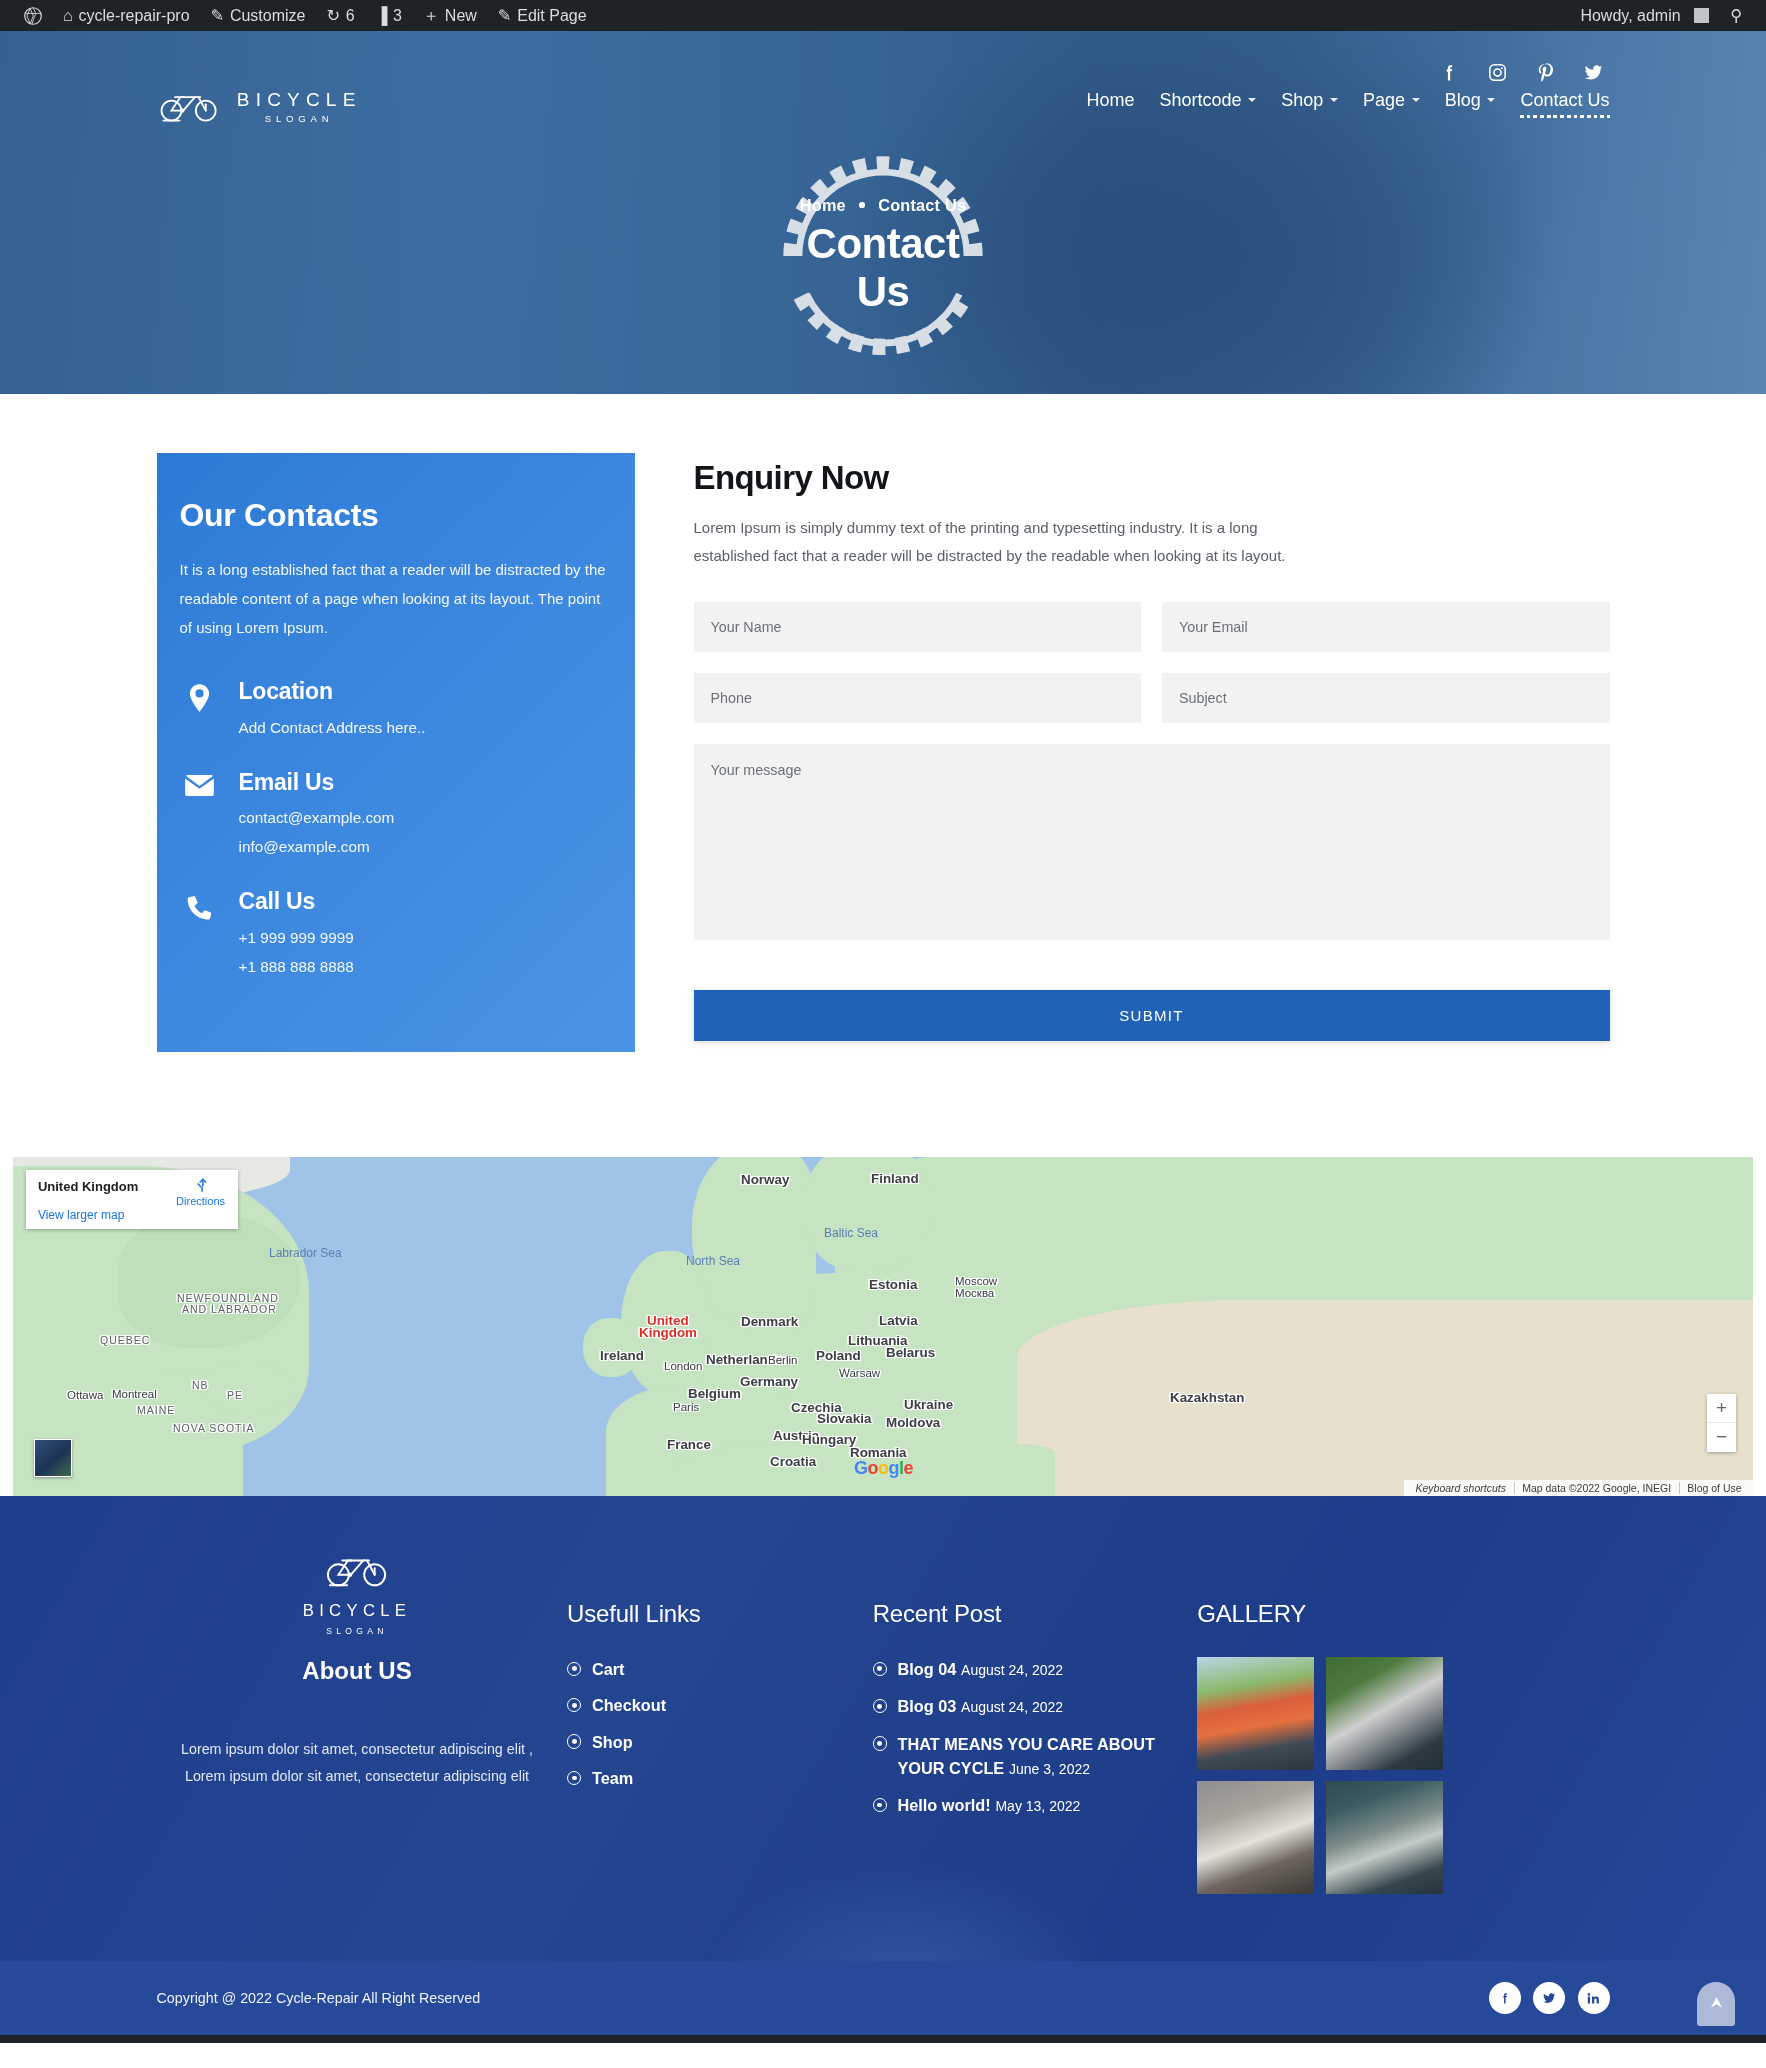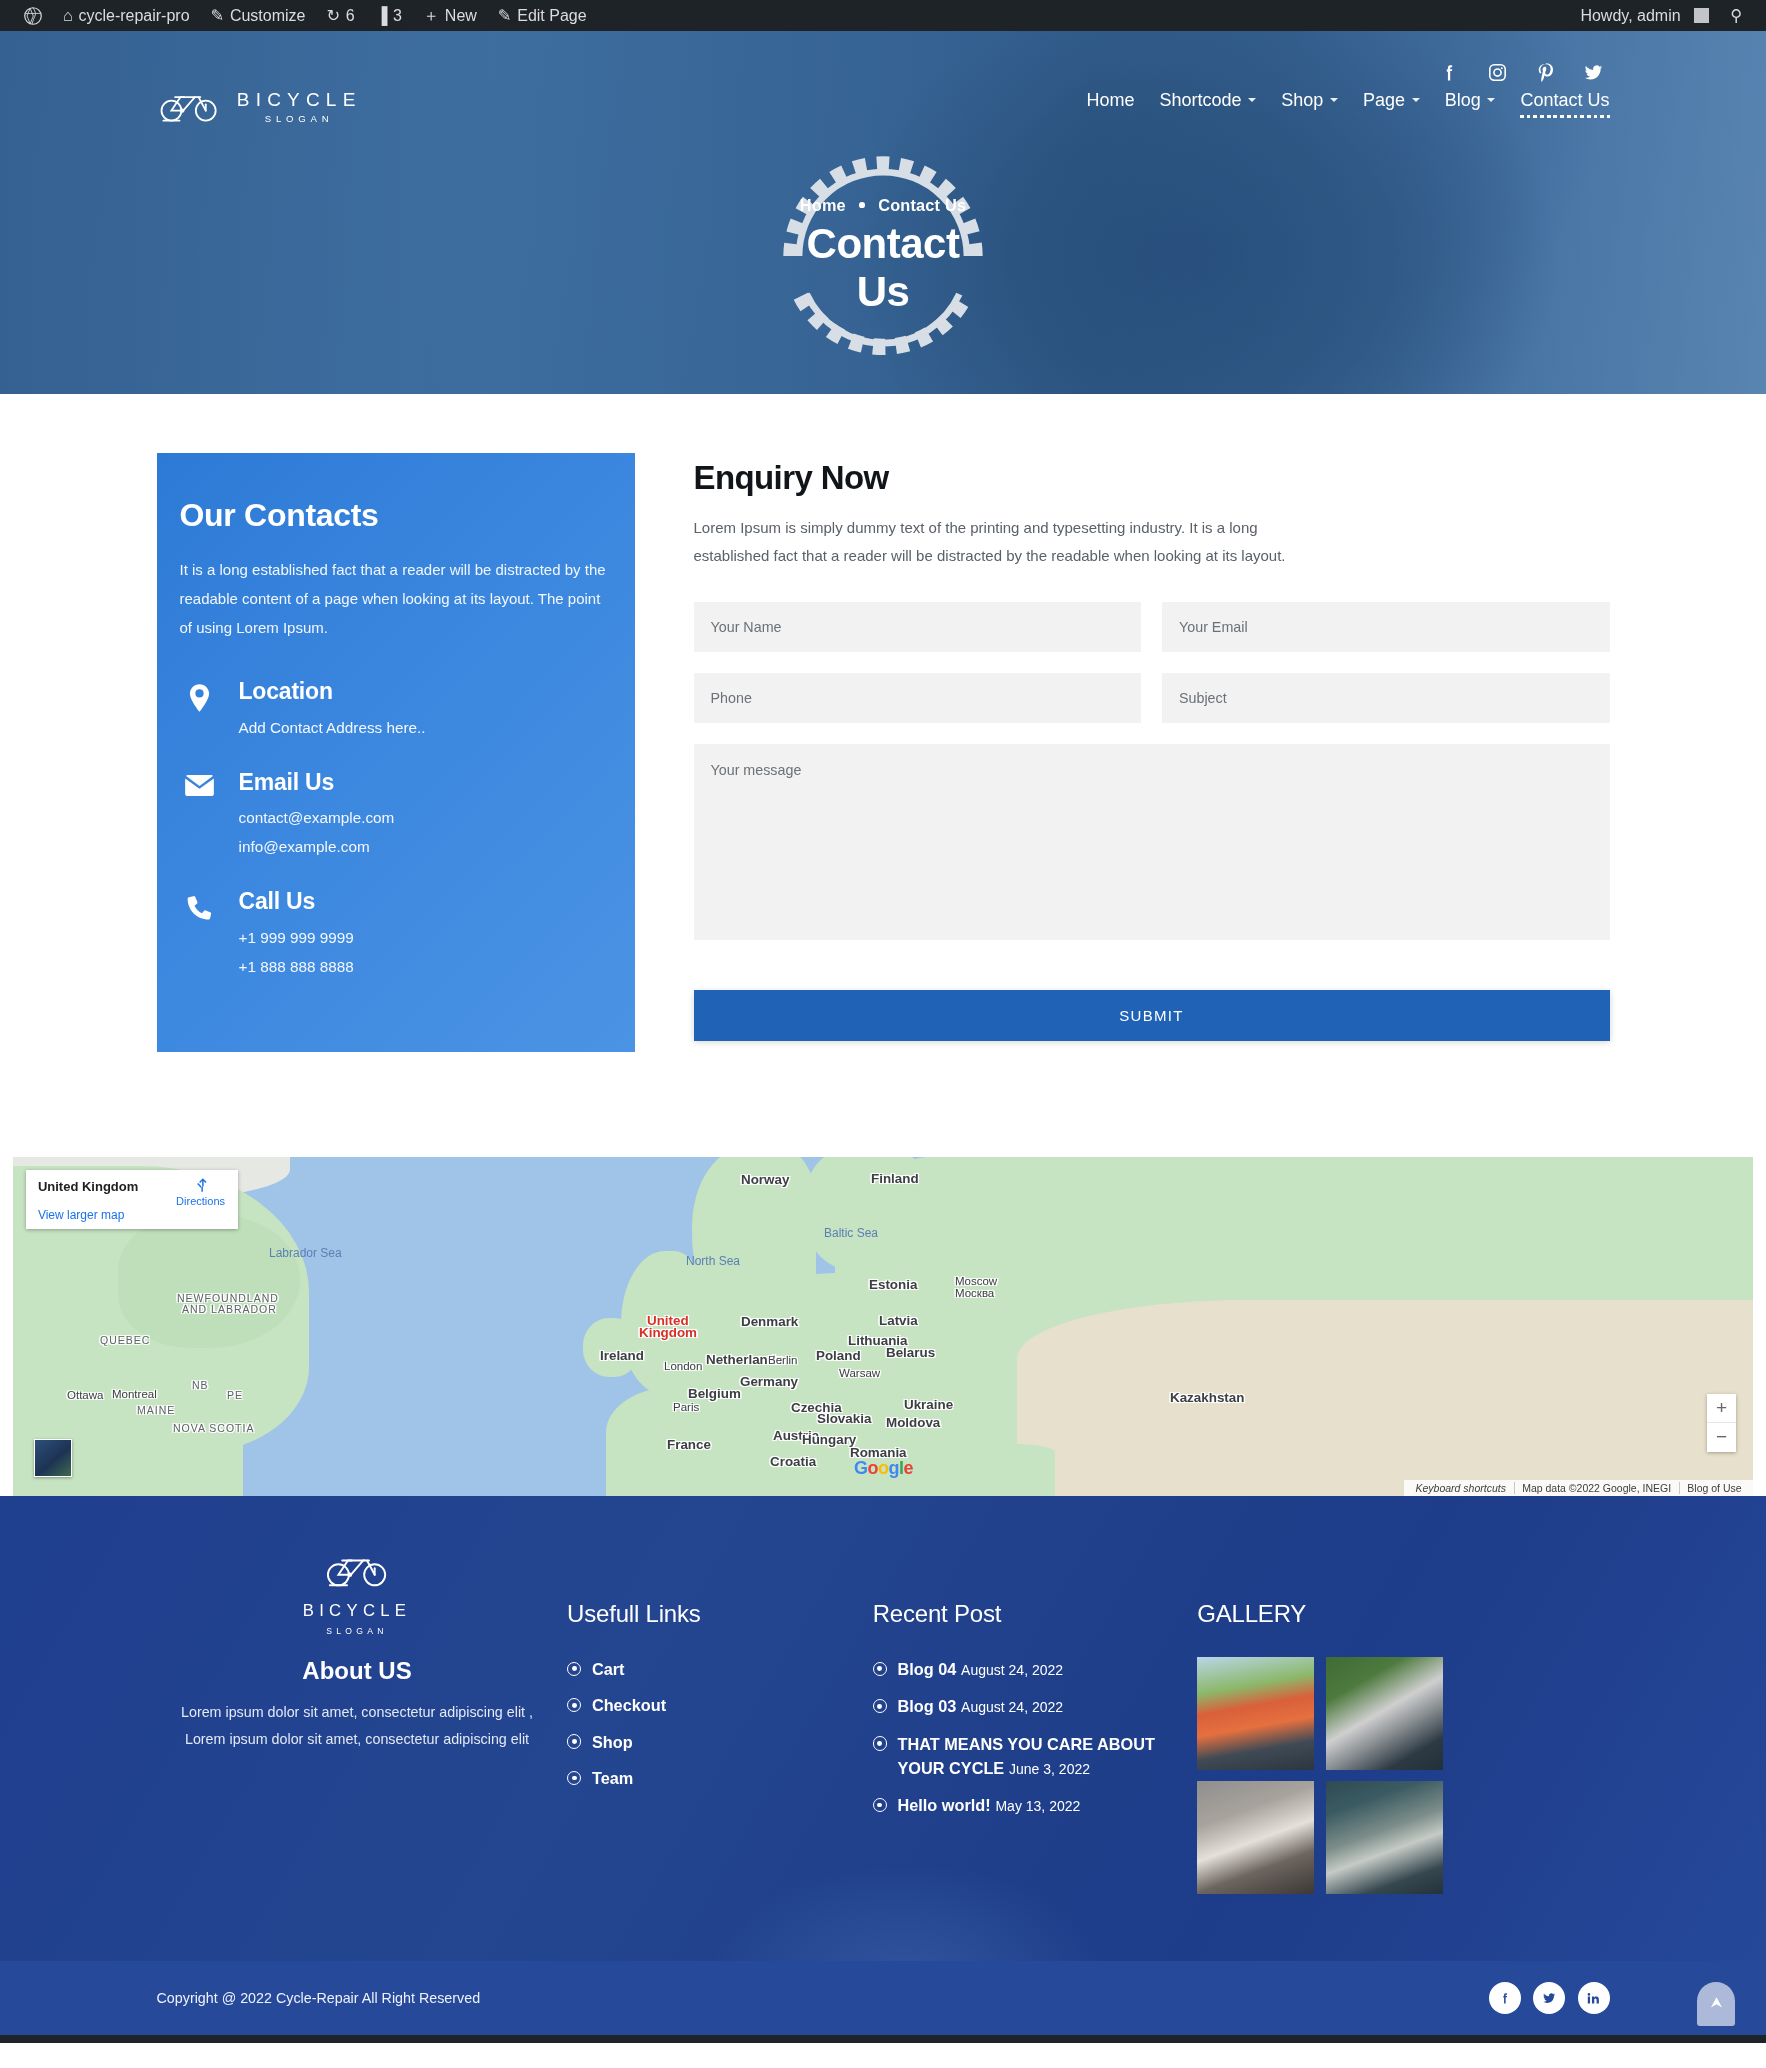--- a/index.html
+++ b/index.html
@@ -239,21 +239,21 @@
   .fcol-about { width: 401px; flex: 0 0 401px; text-align: center; padding: 0 23px; }
   .fcol-links { width: 296px; flex: 0 0 296px; padding-top: 50px; }
   .fcol-recent { width: 315px; flex: 0 0 315px; padding-top: 50px; }
   .fcol-gallery { flex: 1; padding-top: 50px; }
 
   .flogo { display:flex; flex-direction: column; align-items: center; }
   .flogo .brand-name { font-size: 16.7px; letter-spacing: 5.3px; margin-top:9.6px; }
   .flogo .brand-slogan { font-size: 8.6px; letter-spacing: 4.3px; margin-top: 4.8px; }
   .fcol-about h3 { font-size: 24px; font-weight: 800; margin-top: 21px; }
   .fcol-about p {
-    font-size: 14.3px; line-height: 27px; color: #e3e9f6; margin-top: 14px;
+    font-size: 14.3px; line-height: 27px; color: #e3e9f6; margin-top: 51px;
   }
   .fcol h3.ftitle { font-size: 24px; font-weight: 400; margin-bottom: 29px; letter-spacing: -0.2px; }
   .flist { list-style: none; }
   .flist li {
     display: flex; gap: 10.5px; align-items: flex-start;
     font-size: 16.3px; font-weight: bold; color: #fff; margin-bottom: 12.4px; line-height: 24px;
   }
   .flist li .bull {
     flex: 0 0 auto; margin-top: 4.8px;
     width: 14.3px; height: 14.3px; border: 1.9px solid #fff; border-radius: 50%;

